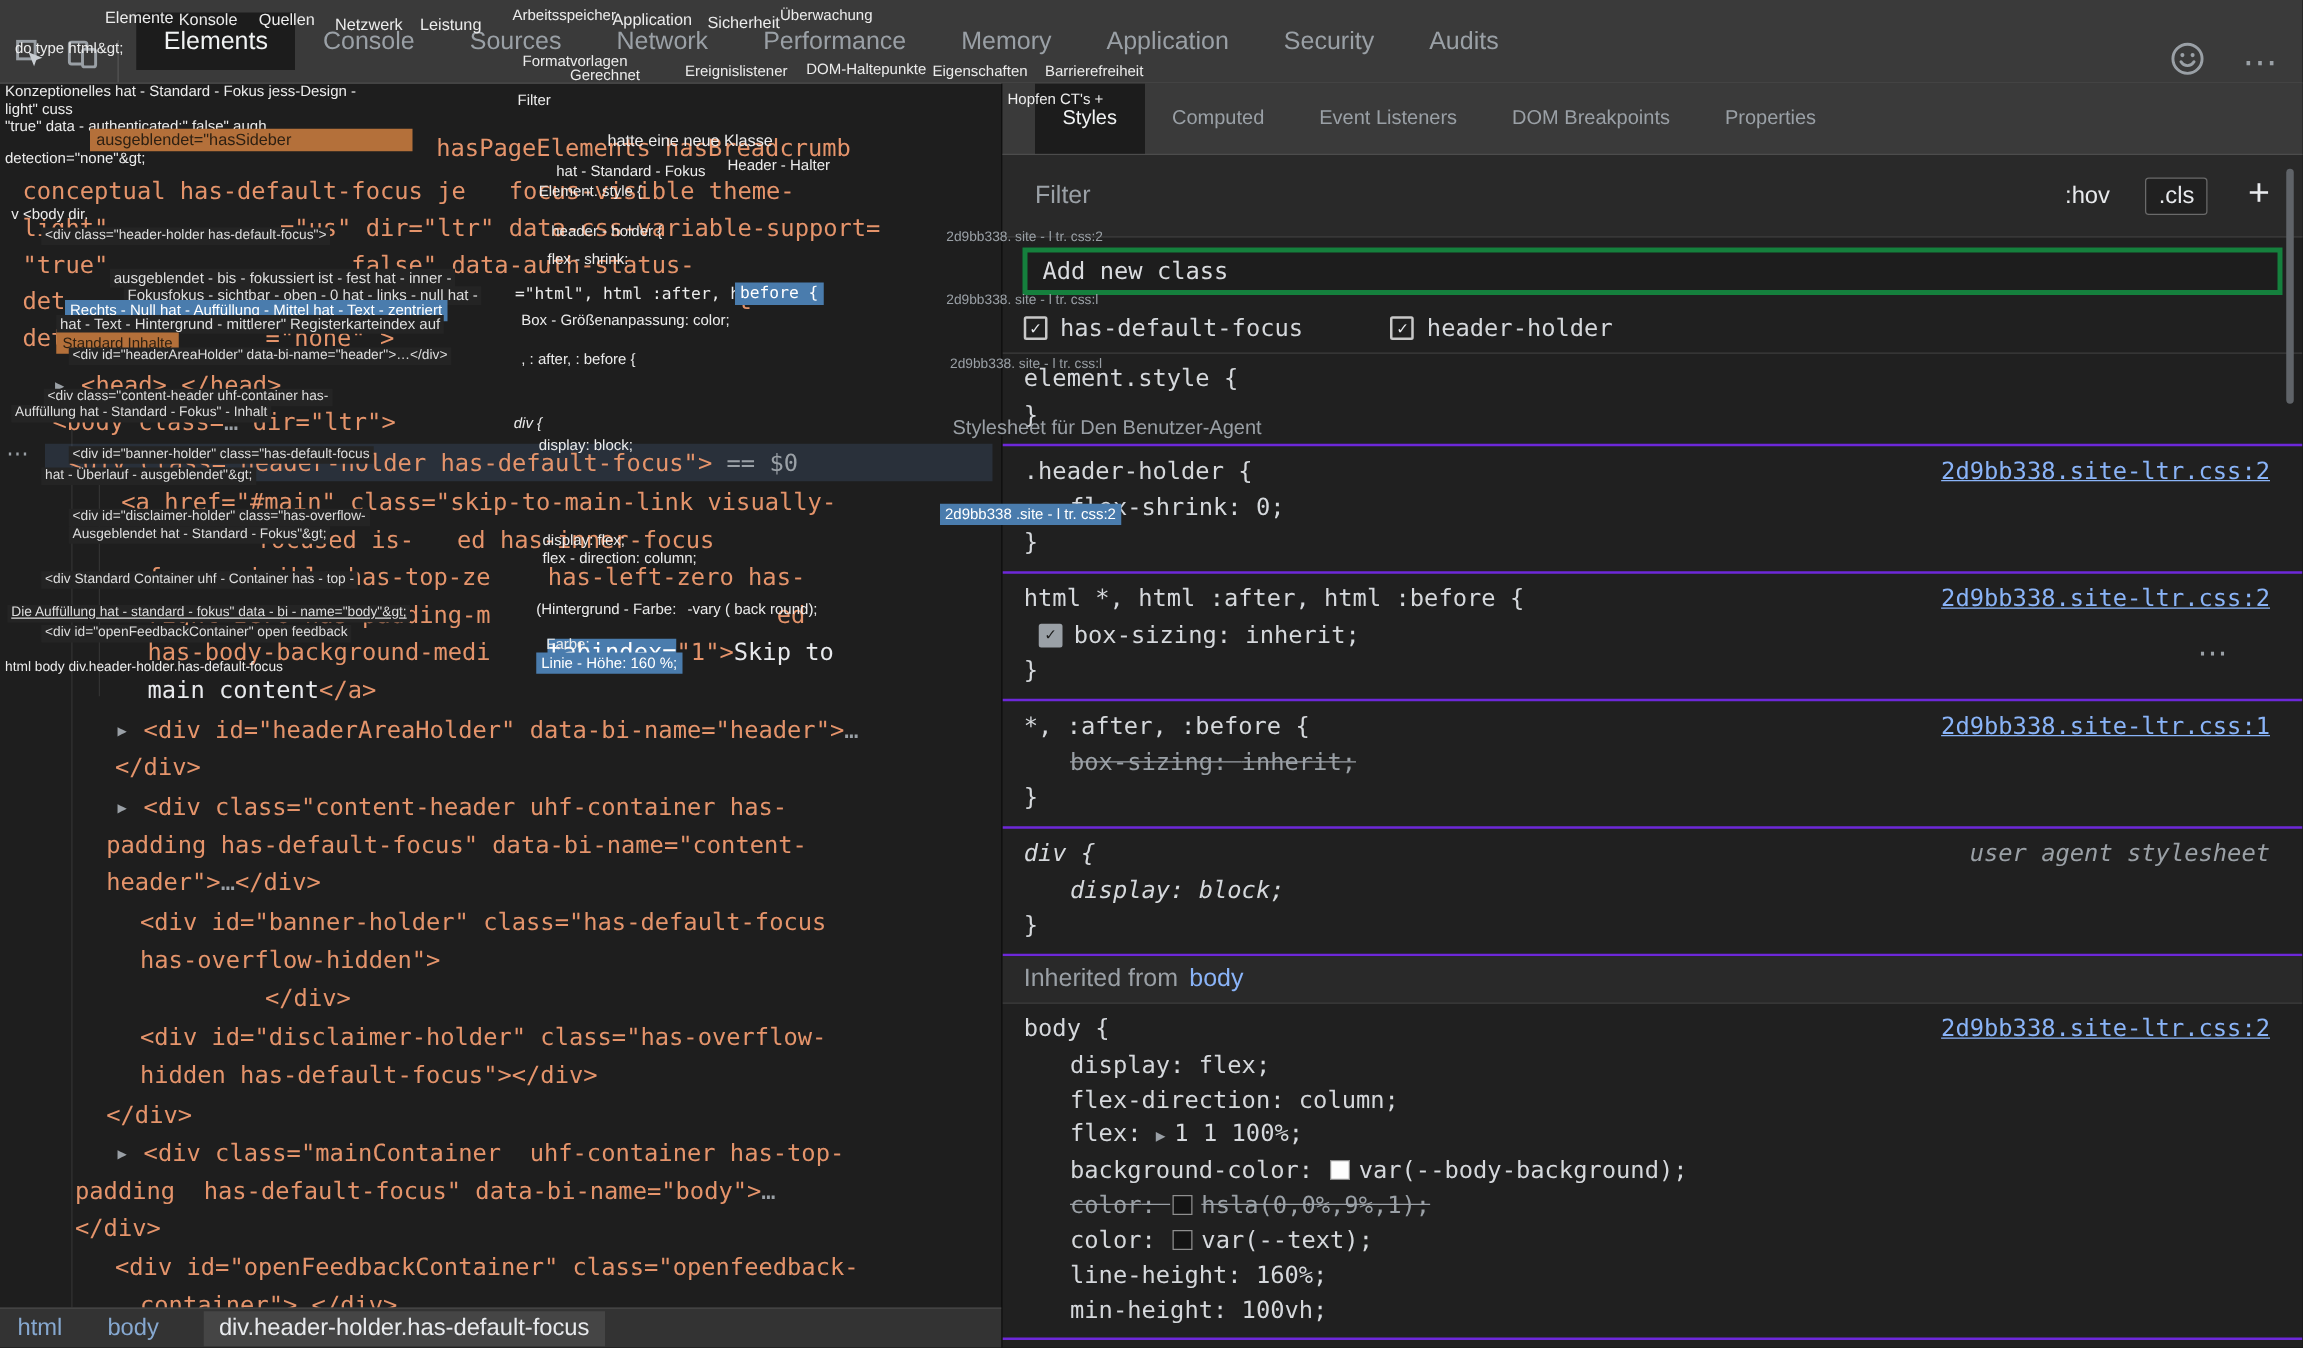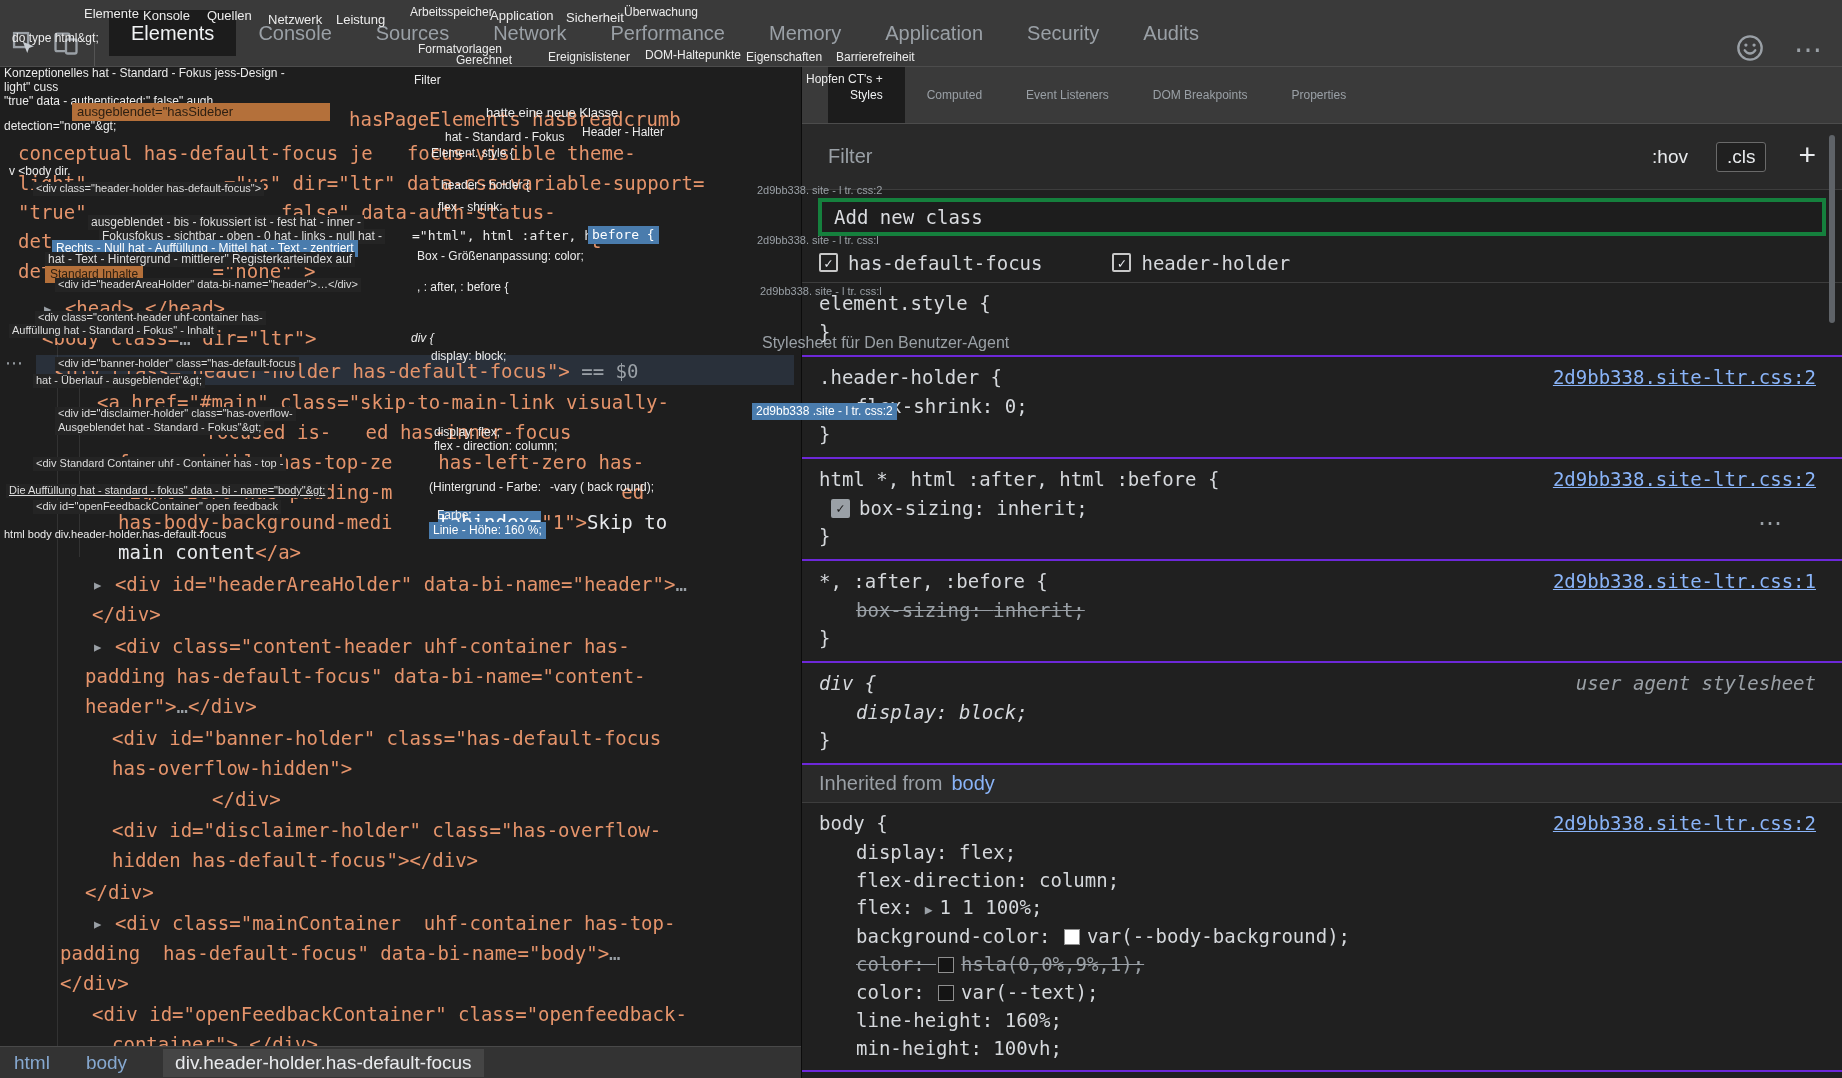--- a/index.html
+++ b/index.html
@@ -21,21 +21,21 @@
 .dl .w{color:#e8eaed}
 .dl .g{color:#9aa0a6}
 .dl .u{color:#e5946b;text-decoration:underline}
 .dl .hb{background:#4a7cad;color:#fff}
 .selbg{position:absolute;left:36px;width:758px;height:30px;background:rgba(84,114,160,.22)}
 #crumbs{position:absolute;left:0;top:1046px;width:801px;height:32px;background:#333;border-top:1px solid #494949;display:flex;align-items:center;gap:36px;padding-left:14px;font-size:19px;z-index:50}
 .crumb{color:#86a8d0;white-space:nowrap}
 .crumb.selected{background:#454545;color:#e8eaed;padding:3px 12px}
 #right{position:absolute;left:801px;top:67px;width:1041px;height:1011px;background:#202020;border-left:1px solid #0c0c0c;z-index:15}
 #sp-tabs{height:57px;background:#3a3a3a;border-bottom:1px solid #4c4c4c;display:flex;align-items:stretch;padding-left:26px}
-.sptab{display:flex;align-items:center;padding:0 22px;color:#9aa0a6;font-size:12px;white-space:nowrap}
+.sptab{display:flex;align-items:center;padding:0 22px;color:#9aa0a6;font-size:16px;white-space:nowrap}
 .sptab.active{background:#1c1c1c;color:#f1f3f4}
 #sp-filter{height:66px;background:#292929;border-bottom:1px solid #3d3d3d;display:flex;align-items:center;padding:0 16px 0 26px;gap:28px}
 #filter-text{color:#9aa0a6;font-size:20px;flex:1}
 .fbtn{color:#e8eaed;font-size:19px}
 .fbtn.boxed{border:1px solid #6a6a6a;background:#202020;padding:3px 10px;border-radius:3px}
 #plus{color:#e8eaed;font-size:30px;font-weight:300;padding:0 10px 4px 4px}
 #sp-content{position:absolute;left:0;top:124px;right:0;bottom:0;overflow:hidden;font-family:"DejaVu Sans Mono",monospace;font-size:19px;color:#d5d8dc}
 #newclass{margin:7px 16px;height:38px;border:4px solid #15803d;background:#1d1d1d;display:flex;align-items:center;padding-left:12px;color:#dadce0}
 #toggles{height:40px;display:flex;align-items:center;padding-left:17px;border-bottom:1px solid #3d3d3d}
 .toggle{display:flex;align-items:center;gap:10px}

